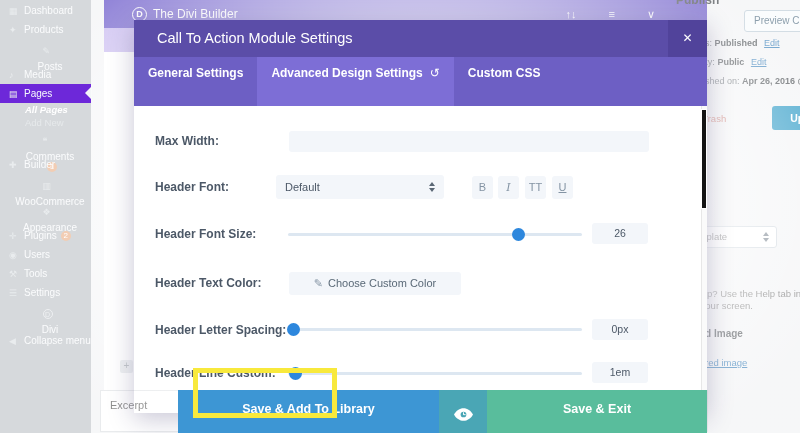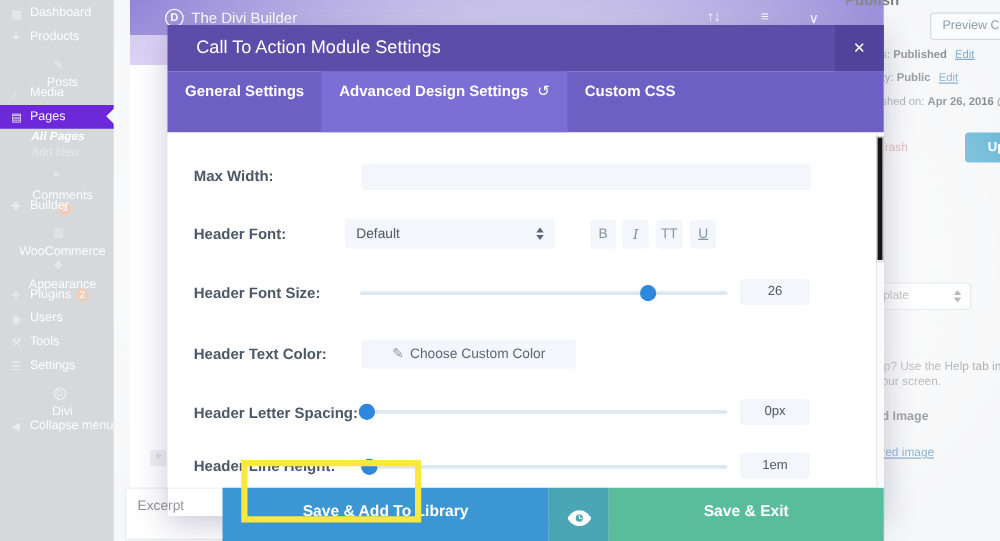--- a/index.html
+++ b/index.html
@@ -259,21 +259,21 @@
     <div class="color-btn" style="top:166px">
       <span class="pen">✎</span><span>Choose Custom Color</span>
     </div>
 
     <div class="f-label" style="top:217px">Header Letter Spacing:</div>
     <div class="slider-track" style="top:222px">
       <span class="slider-handle" style="left:-1px"></span>
     </div>
     <div class="val-box" style="top:213px">0px</div>
 
-    <div class="f-label" style="top:260px">Header Line Height:</div>
+    <div class="f-label" style="top:260px">Header Line Custom:</div>
     <div class="slider-track" style="top:266px">
       <span class="slider-handle" style="left:1px"></span>
     </div>
     <div class="val-box" style="top:256px">1em</div>
 
     <div class="m-scroll-track">
       <div class="m-scroll-thumb"></div>
     </div>
   </div>
 

